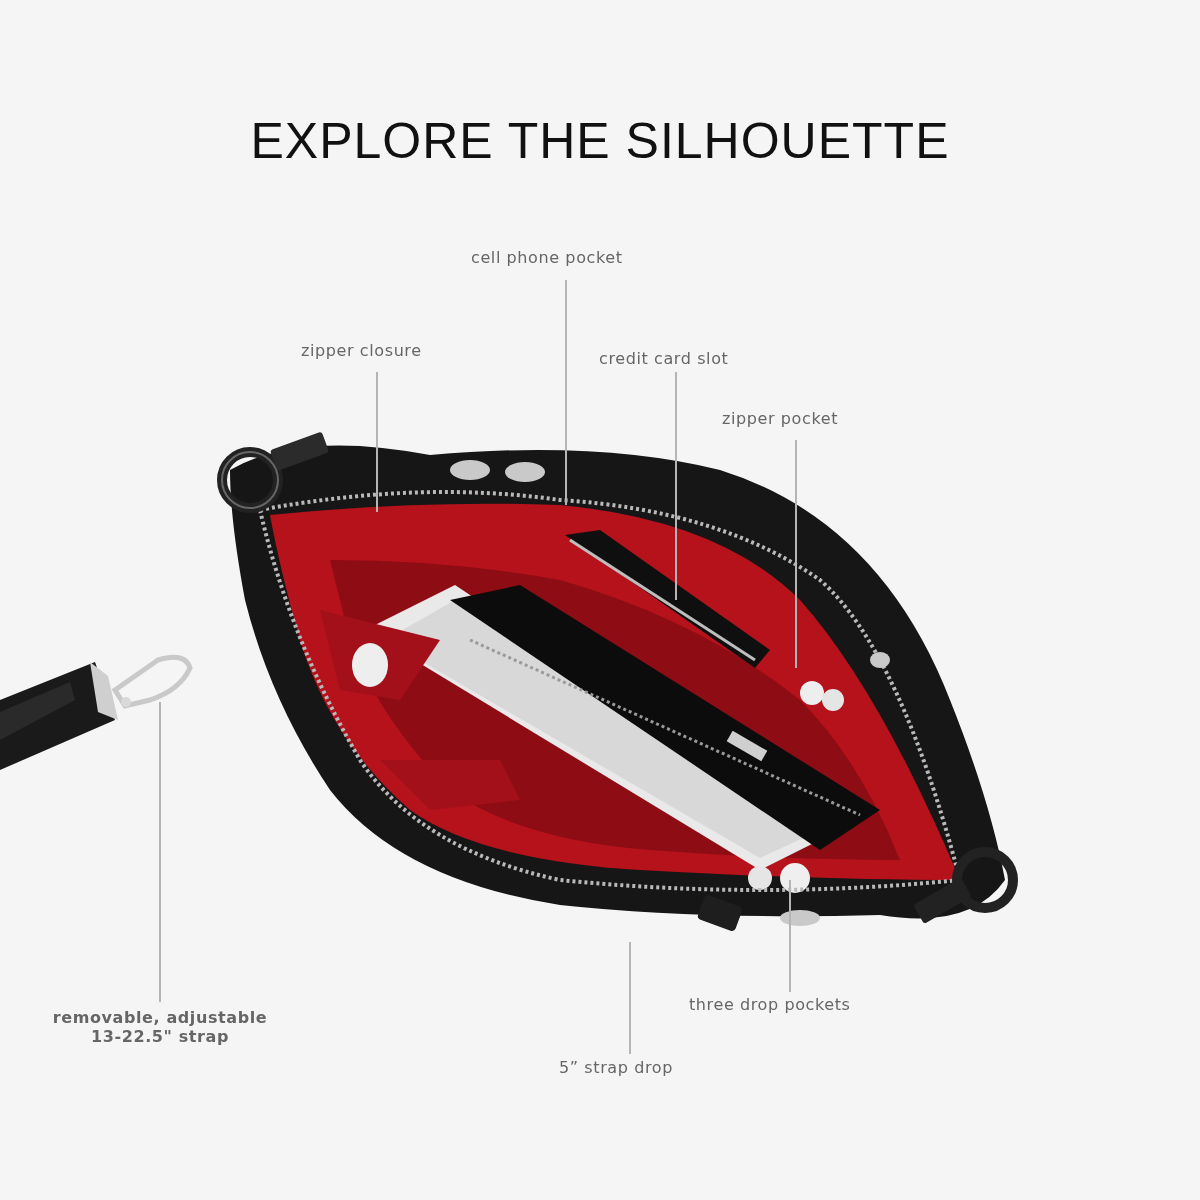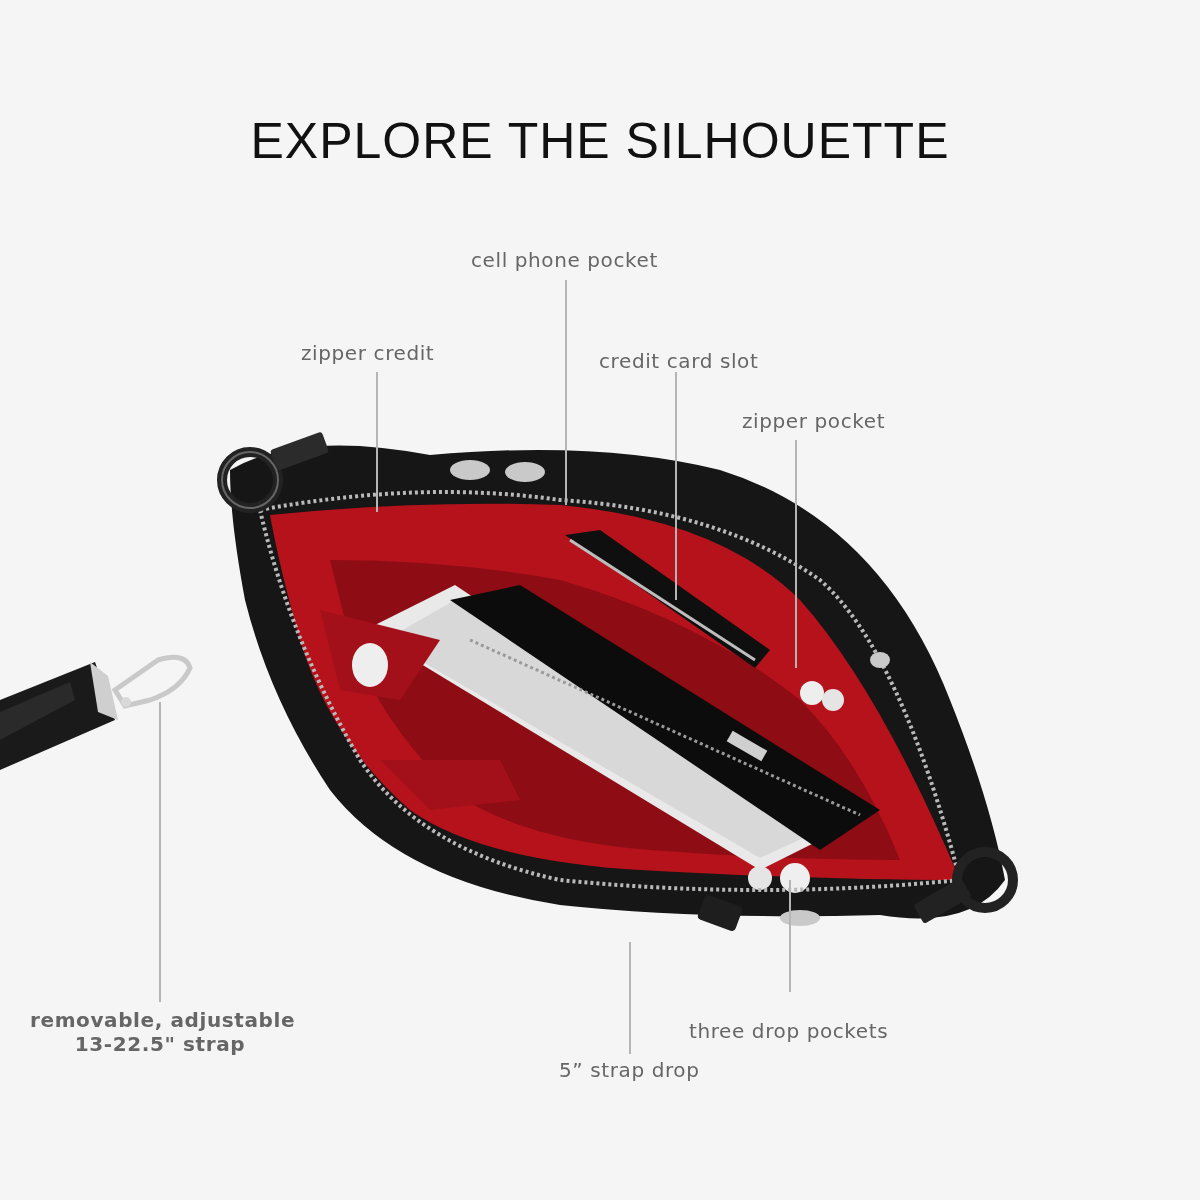--- a/index.html
+++ b/index.html
@@ -8,21 +8,21 @@
       position: relative; overflow: hidden;
       font-family: "DejaVu Sans", sans-serif;
     }
     .title {
       position: absolute; top: 78px; left: 0; width: 1200px;
       text-align: center; font-size: 50px; font-weight: 400;
       letter-spacing: 1px; color: #111;
       font-family: "Liberation Sans", sans-serif;
     }
     .label {
-      position: absolute; font-size: 20px; color: #666; letter-spacing: 0.6px;
+      position: absolute; font-size: 16px; color: #666; letter-spacing: 0.6px;
       white-space: nowrap; font-family: "DejaVu Sans", sans-serif;
     }
     .label.center { text-align: center; }
     .line { position: absolute; width: 2px; background: #b5b5b5; }
     svg.art { position: absolute; left: 0; top: 0; }
   </style>
 </head>
 <body>
 
 <h1 class="title">EXPLORE THE SILHOUETTE</h1>
@@ -81,23 +81,23 @@
 
 <div class="line" style="left:565px; top:280px; height:225px;"></div>
 <div class="line" style="left:376px; top:372px; height:140px;"></div>
 <div class="line" style="left:675px; top:372px; height:228px;"></div>
 <div class="line" style="left:795px; top:440px; height:228px;"></div>
 <div class="line" style="left:159px; top:702px; height:300px;"></div>
 <div class="line" style="left:789px; top:880px; height:112px;"></div>
 <div class="line" style="left:629px; top:942px; height:112px;"></div>
 
 <div class="label" style="left:471px; top:248px;">cell phone pocket</div>
-<div class="label" style="left:301px; top:341px;">zipper credit</div>
+<div class="label" style="left:301px; top:341px;">zipper closure</div>
 <div class="label" style="left:599px; top:341px;margin-top:8px;">credit card slot</div>
-<div class="label" style="left:722px; top:409px;margin-left:20px;">zipper pocket</div>
+<div class="label" style="left:722px; top:409px;">zipper pocket</div>
 
 <div class="label center" style="left:30px; top:1008px; width:260px;font-weight:bold;">
   <div>removable, adjustable</div>
   <div>13-22.5" strap</div>
 </div>
 
-<div class="label" style="left:689px; top:995px;margin-top:24px;">three drop pockets</div>
+<div class="label" style="left:689px; top:995px;">three drop pockets</div>
 <div class="label" style="left:559px; top:1058px;">5” strap drop</div>
 
 </body></html>

